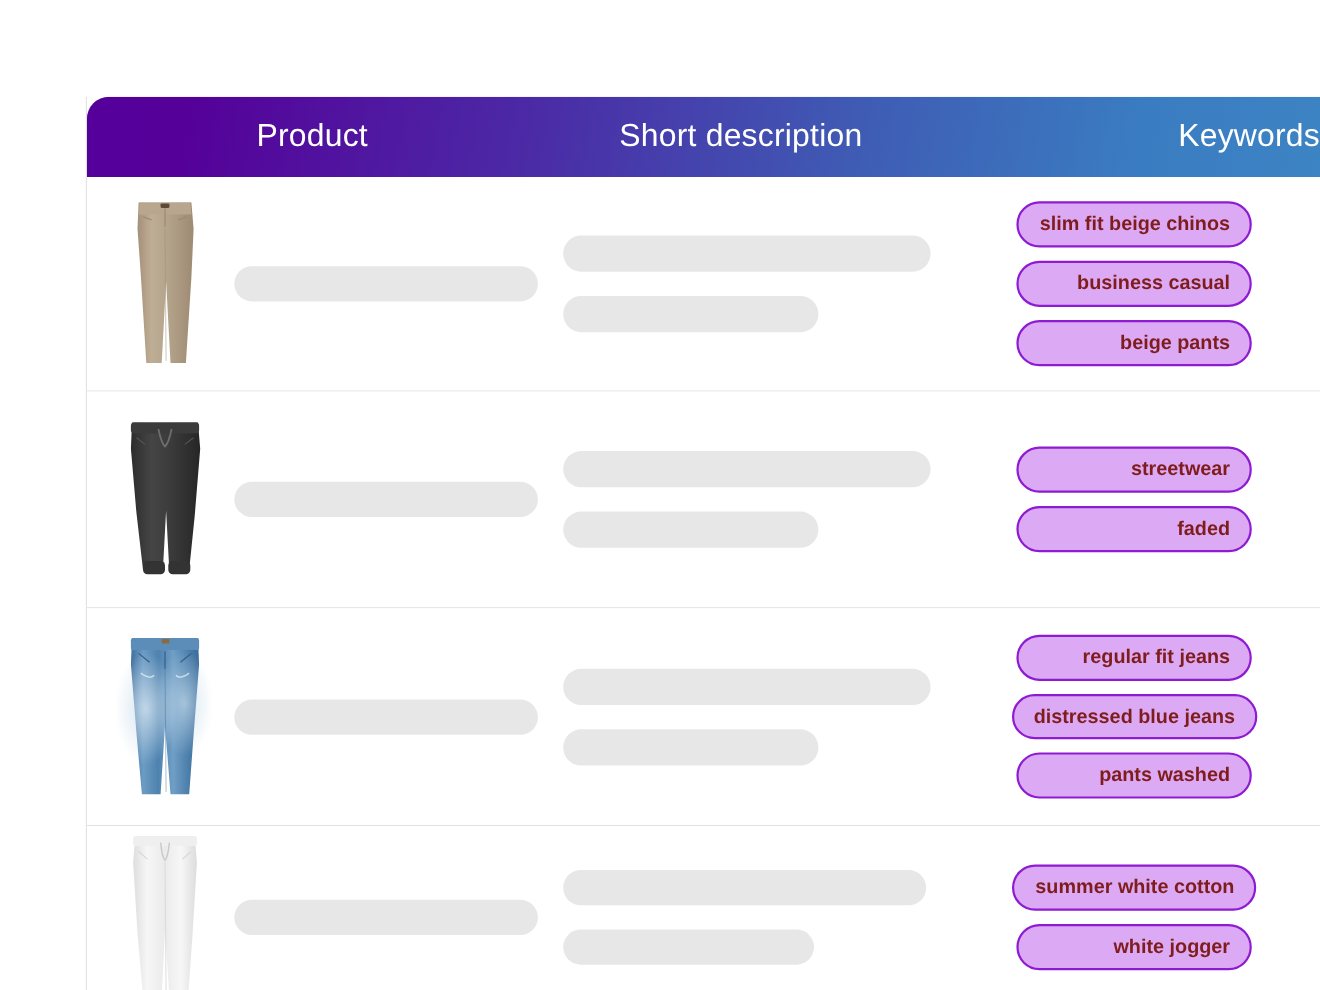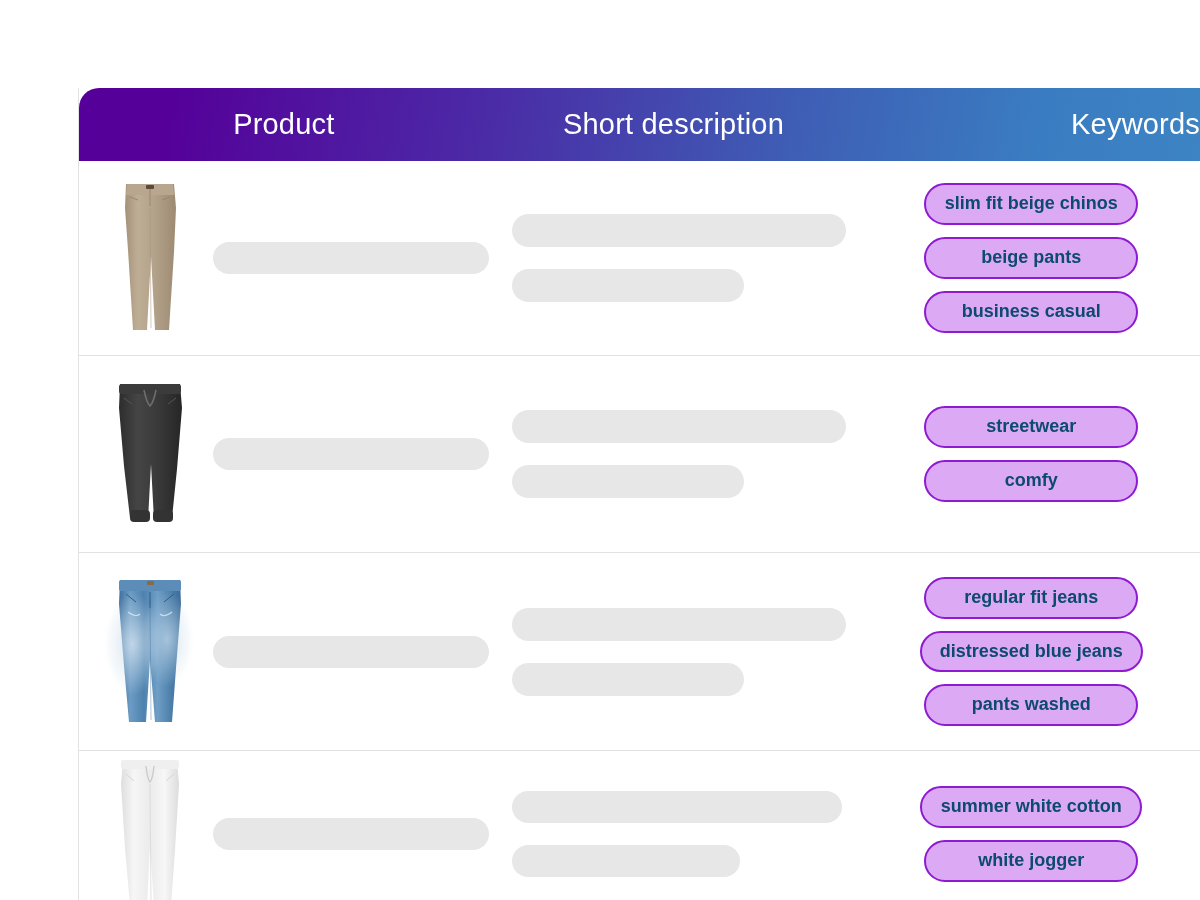--- a/index.html
+++ b/index.html
@@ -120,24 +120,24 @@
     align-items: center;
     gap: 12px;
   }
   .pill {
     min-width: 214px;
     box-sizing: border-box;
     padding: 8px 18px 9px;
     border: 2px solid #8e1ad2;
     border-radius: 999px;
     background: #dca9f5;
-    color: #0c4a6e;
+    color: #7f1d1d;
     font-size: 18px;
     font-weight: bold;
-    text-align: center;
+    text-align: right;
     white-space: nowrap;
     line-height: 1.15;
   }
   .pill-wide { min-width: 222px; }
 </style>
 </head>
 <body>
 
 <div id="app">
 
@@ -174,22 +174,22 @@
         <div class="skel skel-title"></div>
       </div>
 
       <div class="cell-desc">
         <div class="skel skel-line-long"></div>
         <div class="skel skel-line-short"></div>
       </div>
 
       <div class="cell-keywords">
         <div class="pill">slim fit beige chinos</div>
+        <div class="pill">business casual</div>
         <div class="pill">beige pants</div>
-        <div class="pill">business casual</div>
       </div>
     </div>
 
     <div class="row row-h-197">
 
       <div class="cell-product">
         <div class="product-thumb">
           <svg viewBox="0 0 88 160" xmlns="http://www.w3.org/2000/svg" aria-hidden="true">
             <defs>
               <linearGradient id="blackG" x1="0" y1="0" x2="1" y2="0">
@@ -211,21 +211,21 @@
         <div class="skel skel-title"></div>
       </div>
 
       <div class="cell-desc">
         <div class="skel skel-line-long"></div>
         <div class="skel skel-line-short"></div>
       </div>
 
       <div class="cell-keywords">
         <div class="pill">streetwear</div>
-        <div class="pill">comfy</div>
+        <div class="pill">faded</div>
       </div>
     </div>
 
     <div class="row row-h-198">
 
       <div class="cell-product">
         <div class="product-thumb">
           <svg viewBox="0 0 88 160" xmlns="http://www.w3.org/2000/svg" aria-hidden="true">
             <defs>
               <linearGradient id="denimG" x1="0" y1="0" x2="1" y2="0">

